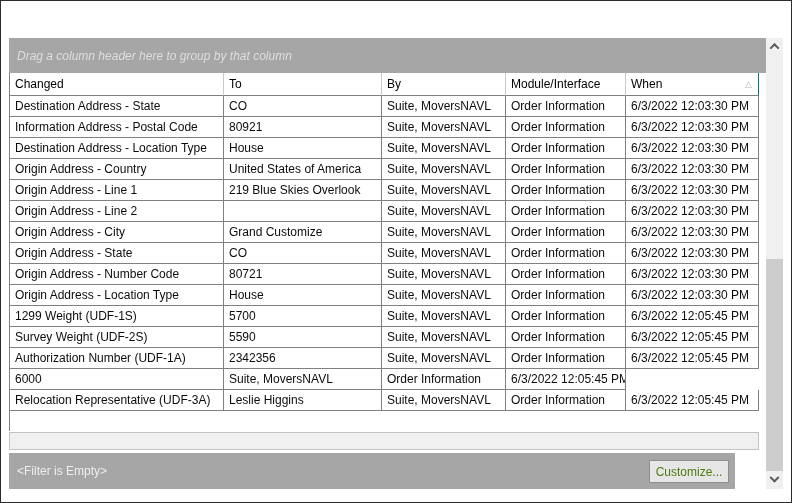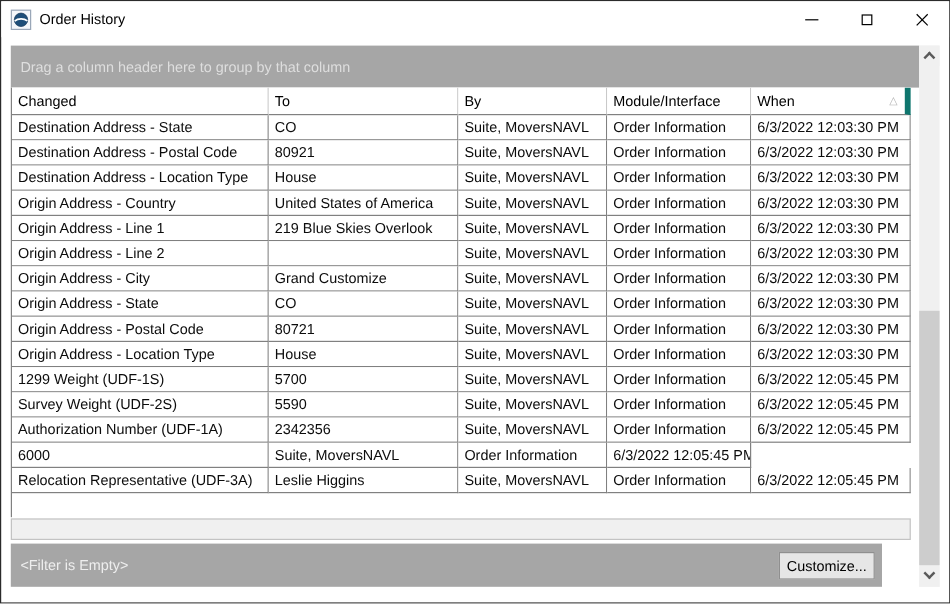--- a/index.html
+++ b/index.html
@@ -34,40 +34,40 @@
   .glyph-close::before, .glyph-close::after {
     content:""; position:absolute; left:-1px; top:5px; width:13px; height:1px; background:#000;
   }
   .glyph-close::before { transform:rotate(45deg); }
   .glyph-close::after { transform:rotate(-45deg); }
 
   
   .group-bar {
     position:absolute; left:8px; top:37px; width:757px; height:35px;
     background:#a6a6a6; color:#dedede; font-size:12px;
-    display:flex; align-items:center; padding-left:8px;
+    display:flex; align-items:center; padding-left:8px;font-style:italic;
   }
 
   
   .grid {
     position:absolute; left:8px; top:72px; width:750px; height:358px;
     background:#ffffff; border-left:1px solid #808080;
     overflow:hidden;
   }
   .grid-row {
     display:grid;
     grid-template-columns:214px 158px 124px 120px 133px;
   }
   .grid-header .cell {
     height:23px; line-height:22px; font-size:12px; color:#000;
     padding:0 5px; border-right:1px solid #c9c9c9; border-bottom:1px solid #808080;
     white-space:nowrap; overflow:hidden; background:#fff;
     position:relative;
   }
-  .grid-header .cell:last-child { border-right:5px solid #0f766e; }
+  .grid-header .cell:last-child { border-right:1px solid #0f766e; }
   .grid-body .cell {
     height:21px; line-height:20px; font-size:12px; color:#0c0c0c;
     padding:0 5px; border-right:1px solid #808080; border-bottom:1px solid #808080;
     white-space:nowrap; overflow:hidden; background:#fff;
   }
   .sort-glyph {
     position:absolute; right:6px; top:0; line-height:22px;
     font-size:9px; color:#b4b4b4;
   }
 
@@ -78,21 +78,21 @@
   }
 
   
   .filter-bar {
     position:absolute; left:8px; top:452px; width:726px; height:36px;
     background:#a6a6a6; color:#eeeeee; font-size:12px;
     display:flex; align-items:center; padding-left:8px;
   }
   .customize-btn {
     position:absolute; right:6px; top:7px; width:80px; height:23px;
-    background:#e6e6e6; border:1px solid #8f8f8f; color:#000000;
+    background:#e6e6e6; border:1px solid #8f8f8f; color:#4d7c0f;
     font-size:12px; font-family:"Liberation Sans", sans-serif; cursor:default;
   }
 
   
   .vscroll {
     position:absolute; left:765px; top:37px; width:17px; height:451px;
     background:#f0f0f0;
   }
   .vs-btn { position:absolute; left:0; width:17px; height:17px; background:#f0f0f0; display:flex; align-items:center; justify-content:center; }
   .vs-btn.up { top:0; }
@@ -100,40 +100,20 @@
   .chev { width:7px; height:7px; border-left:2px solid #5a5a5a; border-top:2px solid #5a5a5a; }
   .chev.up { transform:rotate(45deg) translate(1px,1px); }
   .chev.down { transform:rotate(225deg) translate(2px,2px); }
   .vs-thumb { position:absolute; left:0; top:221px; width:17px; height:212px; background:#cdcdcd; }
 </style>
 </head>
 <body>
 
 <div class="window">
 
-  <div class="titlebar">
-    <div class="app-icon">
-      <svg width="13" height="13" viewBox="0 0 13 13">
-        <circle cx="6.5" cy="6.5" r="5.6" fill="#1e4e79" stroke="#16395a" stroke-width="0.6"></circle>
-        <path d="M1.2 7.6 C4 5.2, 9 5.2, 11.8 7.4" stroke="#ffffff" stroke-width="1.4" fill="none"></path>
-      </svg>
-    </div>
-    <span class="titlebar-title">Order History</span>
-    <div class="win-controls">
-      <button class="win-btn">
-          <span class="glyph-min"></span>
-        </button>
-      <button class="win-btn">
-          <span class="glyph-max"></span>
-        </button>
-      <button class="win-btn">
-          <span class="glyph-close"></span>
-        </button>
-    </div>
-  </div>
 
   <div class="group-bar">
     <span>Drag a column header here to group by that column</span>
   </div>
 
   <div class="grid">
     <div class="grid-row grid-header">
       <div class="cell">Changed</div>
       <div class="cell">To</div>
       <div class="cell">By</div>
@@ -145,21 +125,21 @@
     </div>
     <div class="grid-body">
         <div class="grid-row">
       <div class="cell">Destination Address - State</div>
       <div class="cell">CO</div>
       <div class="cell">Suite, MoversNAVL</div>
       <div class="cell">Order Information</div>
       <div class="cell">6/3/2022 12:03:30 PM</div>
     </div>
         <div class="grid-row">
-      <div class="cell">Destination Address - Postal Code</div>
+      <div class="cell">Information Address - Postal Code</div>
       <div class="cell">80921</div>
       <div class="cell">Suite, MoversNAVL</div>
       <div class="cell">Order Information</div>
       <div class="cell">6/3/2022 12:03:30 PM</div>
     </div>
         <div class="grid-row">
       <div class="cell">Destination Address - Location Type</div>
       <div class="cell">House</div>
       <div class="cell">Suite, MoversNAVL</div>
       <div class="cell">Order Information</div>
@@ -194,21 +174,21 @@
       <div class="cell">6/3/2022 12:03:30 PM</div>
     </div>
         <div class="grid-row">
       <div class="cell">Origin Address - State</div>
       <div class="cell">CO</div>
       <div class="cell">Suite, MoversNAVL</div>
       <div class="cell">Order Information</div>
       <div class="cell">6/3/2022 12:03:30 PM</div>
     </div>
         <div class="grid-row">
-      <div class="cell">Origin Address - Postal Code</div>
+      <div class="cell">Origin Address - Number Code</div>
       <div class="cell">80721</div>
       <div class="cell">Suite, MoversNAVL</div>
       <div class="cell">Order Information</div>
       <div class="cell">6/3/2022 12:03:30 PM</div>
     </div>
         <div class="grid-row">
       <div class="cell">Origin Address - Location Type</div>
       <div class="cell">House</div>
       <div class="cell">Suite, MoversNAVL</div>
       <div class="cell">Order Information</div>

